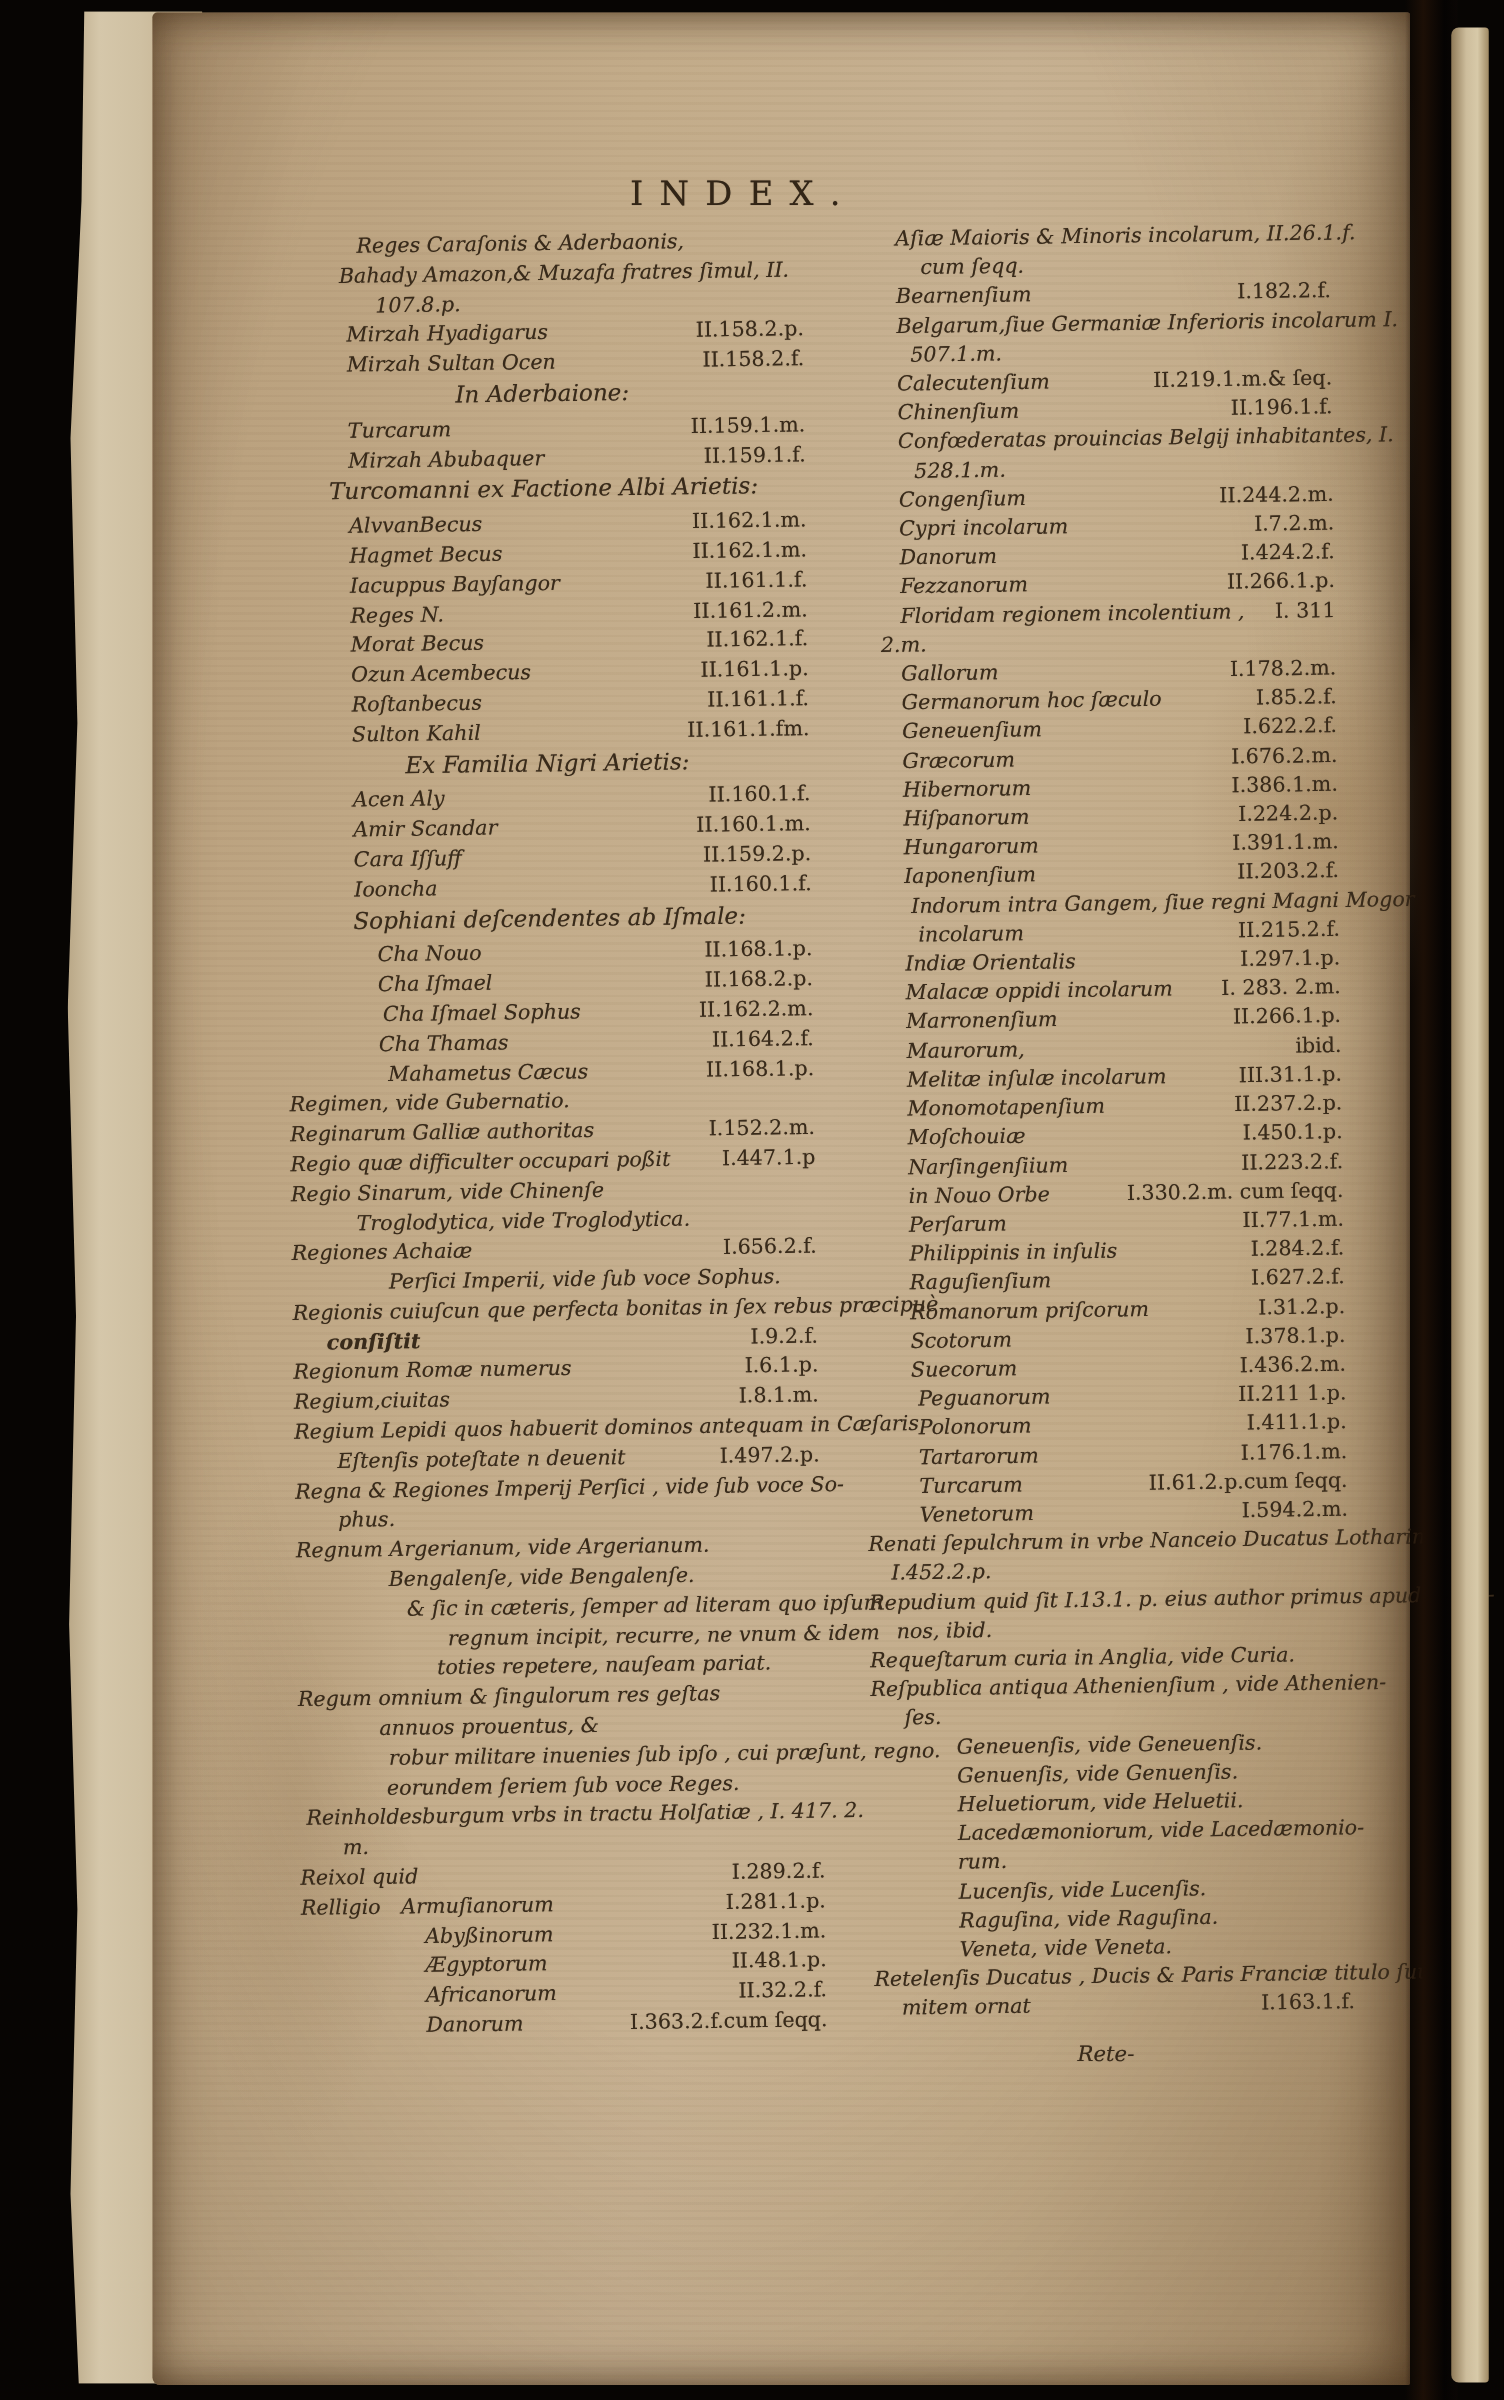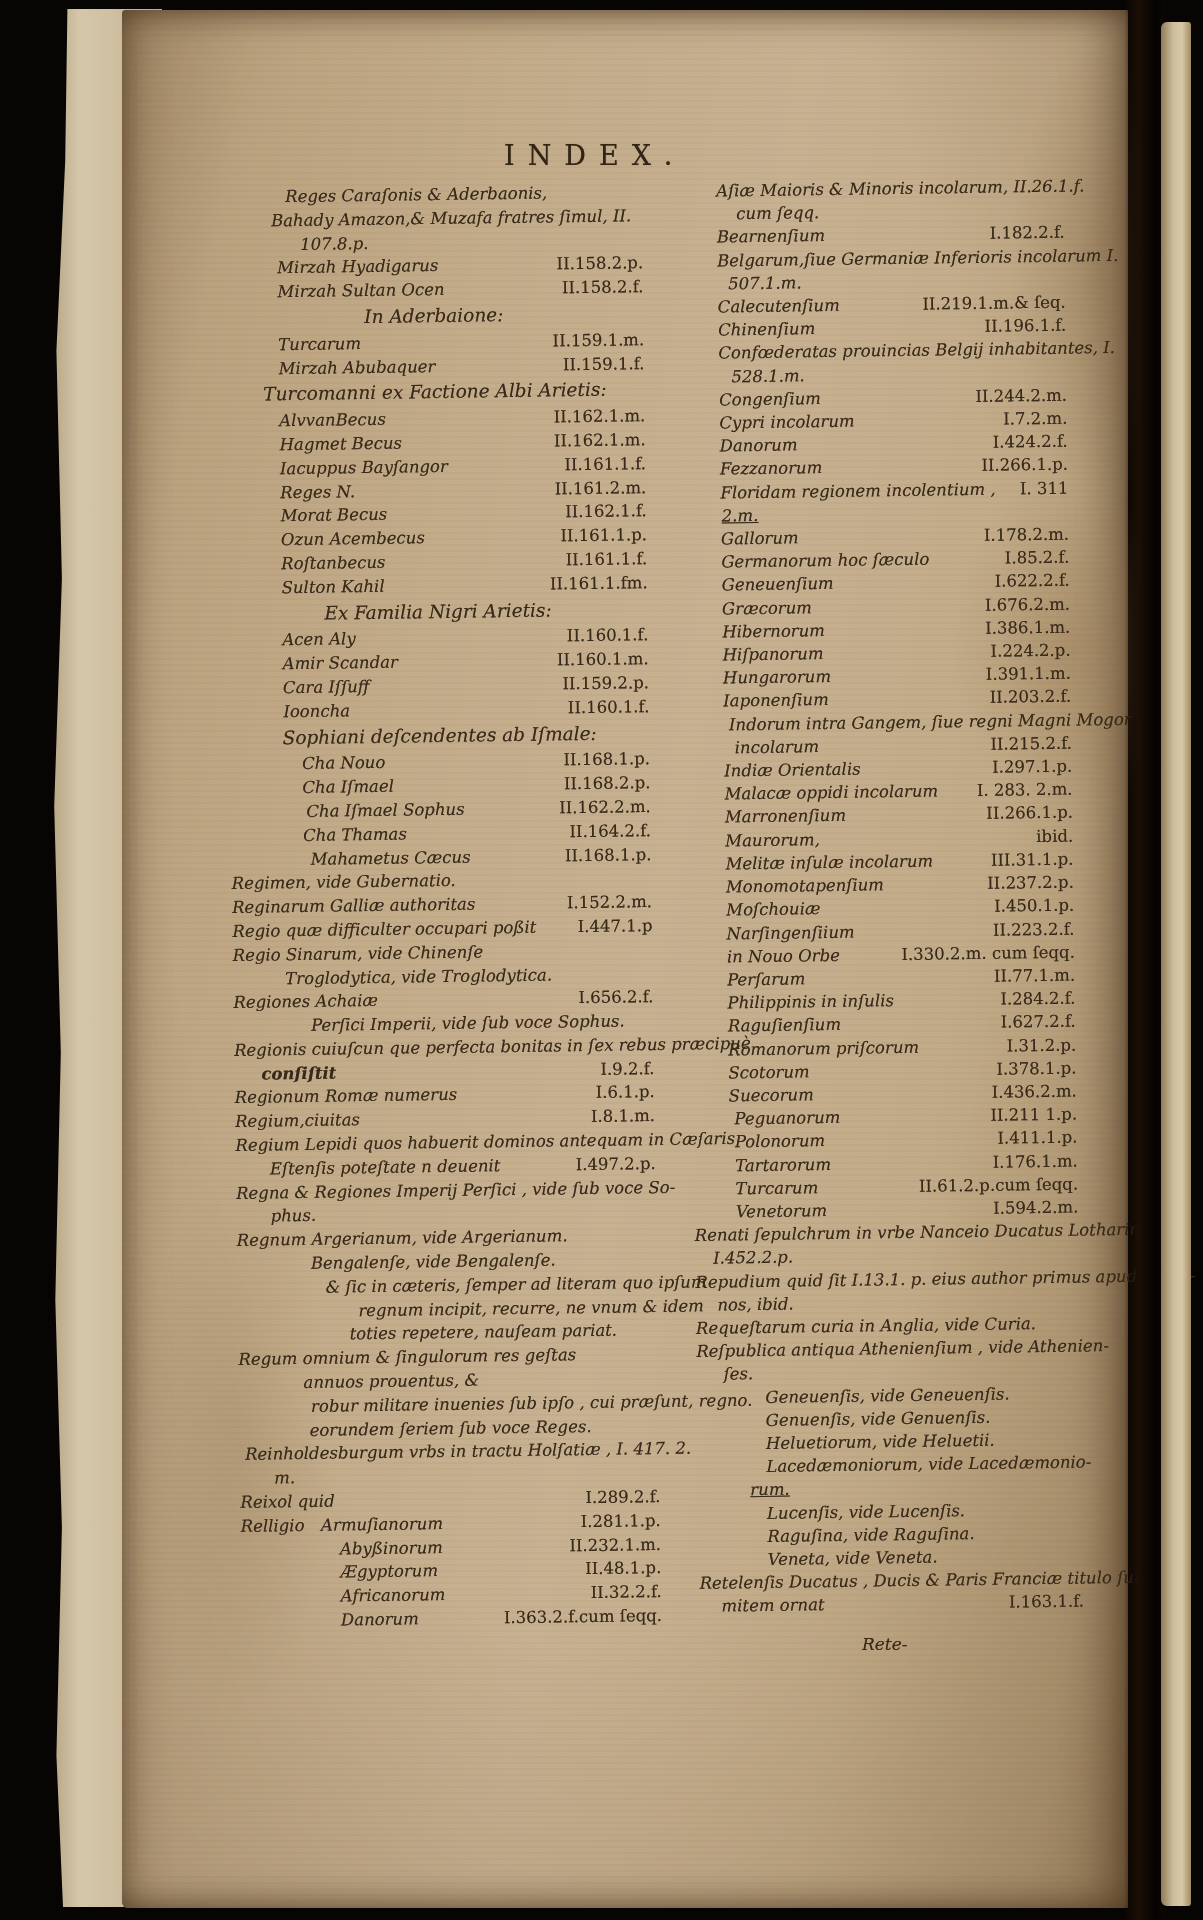--- a/index.html
+++ b/index.html
@@ -310,21 +310,21 @@
       </div>
       <div class="row ent">
         <span class="nm" style="margin-left: 36px;">Fezzanorum</span>
         <span class="rf">II.266.1.p.</span>
       </div>
       <div class="row ent">
         <span class="nm" style="margin-left: 36px;">Floridam regionem incolentium ,</span>
         <span class="rf">I. 311</span>
       </div>
       <div class="row wrp">
-        <span class="nm" style="margin-left: 37px; text-decoration: underline;">2.m.</span>
+        <span class="nm" style="margin-left: 20px;">2.m.</span>
       </div>
       <div class="row ent">
         <span class="nm" style="margin-left: 36px;">Gallorum</span>
         <span class="rf">I.178.2.m.</span>
       </div>
       <div class="row ent">
         <span class="nm" style="margin-left: 36px;">Germanorum hoc ſæculo</span>
         <span class="rf">I.85.2.f.</span>
       </div>
       <div class="row ent">
@@ -465,21 +465,21 @@
       <div class="row wrp">
         <span class="nm" style="margin-left: 68.4px;">Genuenſis, vide Genuenſis.</span>
       </div>
       <div class="row wrp">
         <span class="nm" style="margin-left: 68.4px;">Heluetiorum, vide Heluetii.</span>
       </div>
       <div class="row wrp">
         <span class="nm" style="margin-left: 68.4px;">Lacedæmoniorum, vide Lacedæmonio-</span>
       </div>
       <div class="row wrp">
-        <span class="nm" style="margin-left: 52px; text-decoration: underline;">rum.</span>
+        <span class="nm" style="margin-left: 68px;">rum.</span>
       </div>
       <div class="row wrp">
         <span class="nm" style="margin-left: 68.4px;">Lucenſis, vide Lucenſis.</span>
       </div>
       <div class="row wrp">
         <span class="nm" style="margin-left: 68.4px;">Raguſina, vide Raguſina.</span>
       </div>
       <div class="row wrp">
         <span class="nm" style="margin-left: 68.4px;">Veneta, vide Veneta.</span>
       </div>

